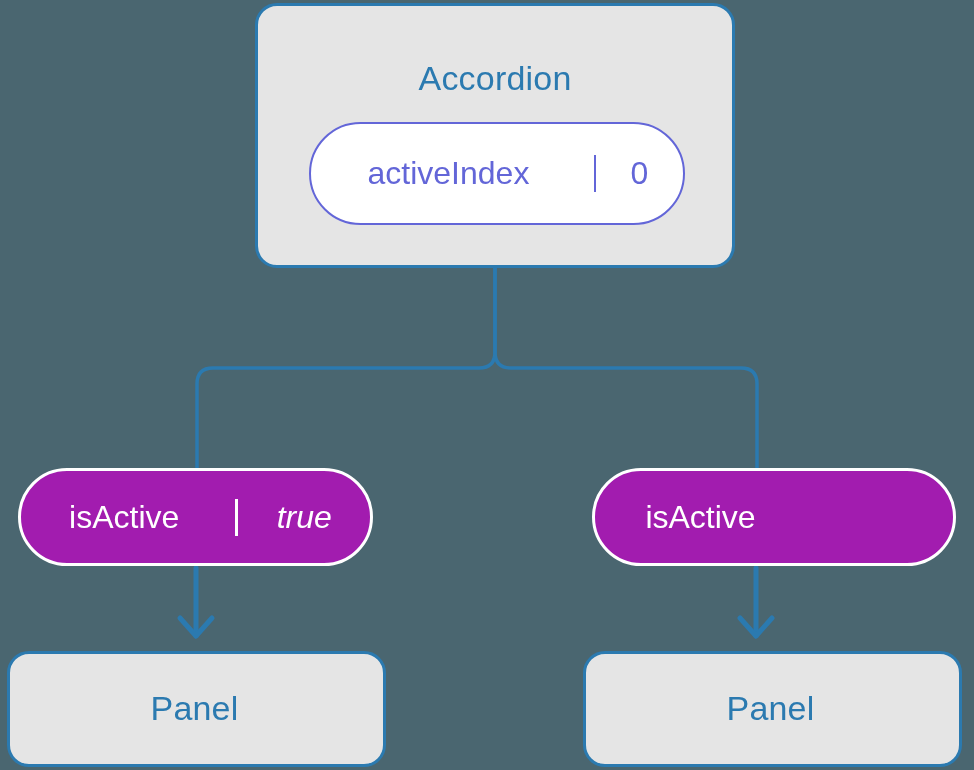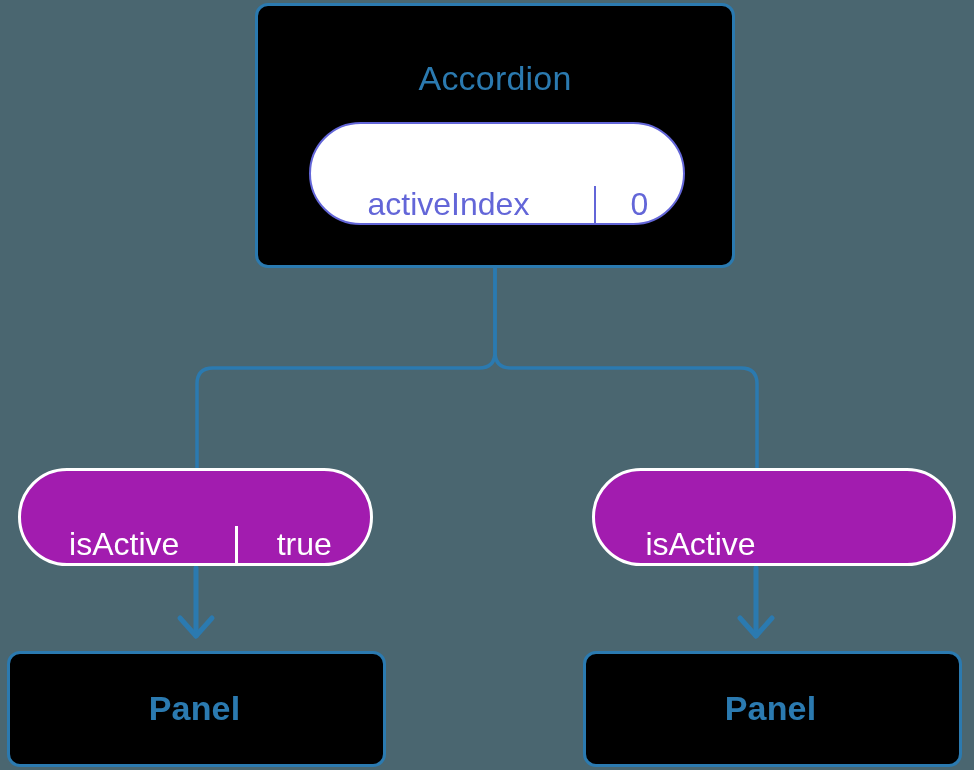--- a/index.html
+++ b/index.html
@@ -25,23 +25,23 @@
     left: 0;
     top: 0;
     width: 974px;
     height: 770px;
     pointer-events: none;
   }
 
   
   .card {
     position: absolute;
-    background: #000000;
+    background: #e5e5e5;
     border: 3px solid #2b7ab0;
-    border-radius: 13px;
+    border-radius: 22px;
     box-sizing: border-box;
     padding-left: 43px;
   }
   .card-title {
     color: #2b7ab0;
     font-size: 34px;
     font-weight: 400;
     text-align: center;
     letter-spacing: 0.2px;
     white-space: nowrap;
@@ -58,21 +58,21 @@
     position: absolute;
     left: 0;
     right: 0;
     top: 53px;
   }
 
   
   .pill {
     position: absolute;
     display: flex;
-    align-items: flex-end;
+    align-items: center;
     box-sizing: border-box;
     border-radius: 999px;
     overflow: hidden;
     gap: 8px;
   }
   .pill .pill-key,
   .pill .pill-val {
     display: flex;
     align-items: center;
     justify-content: center;
@@ -97,20 +97,21 @@
   .pill.solid {
     background: #a21caf;
     border: 3px solid #ffffff;
   }
   .pill.solid .pill-key,
   .pill.solid .pill-val {
     color: #ffffff;
   }
   .pill.solid .pill-val {
     border-left: 3px solid #ffffff;
+    font-style: italic;
   }
 
   
   #active-index-pill {
     left: 51px;
     top: 116px;
     width: 376px;
     height: 103px;
     font-size: 32px;
   }
@@ -150,21 +151,20 @@
     top: 651px;
     width: 379px;
     height: 116px;
   }
   #panel-left .card-title,
   #panel-right .card-title {
     position: absolute;
     left: 0;
     right: 4px;
     top: 35px;
-    font-weight: bold;
   }
 </style>
 </head>
 <body>
 
 <div id="stage">
 
   <svg id="connectors" viewBox="0 0 974 770" width="974" height="770">
 
     <path d="M 495 268 L 495 352 Q 495 368 479 368 L 213 368 Q 197 368 197 384 L 197 468" fill="none" stroke="#2b7ab0" stroke-width="3.5" stroke-linecap="round" stroke-linejoin="round"></path>

